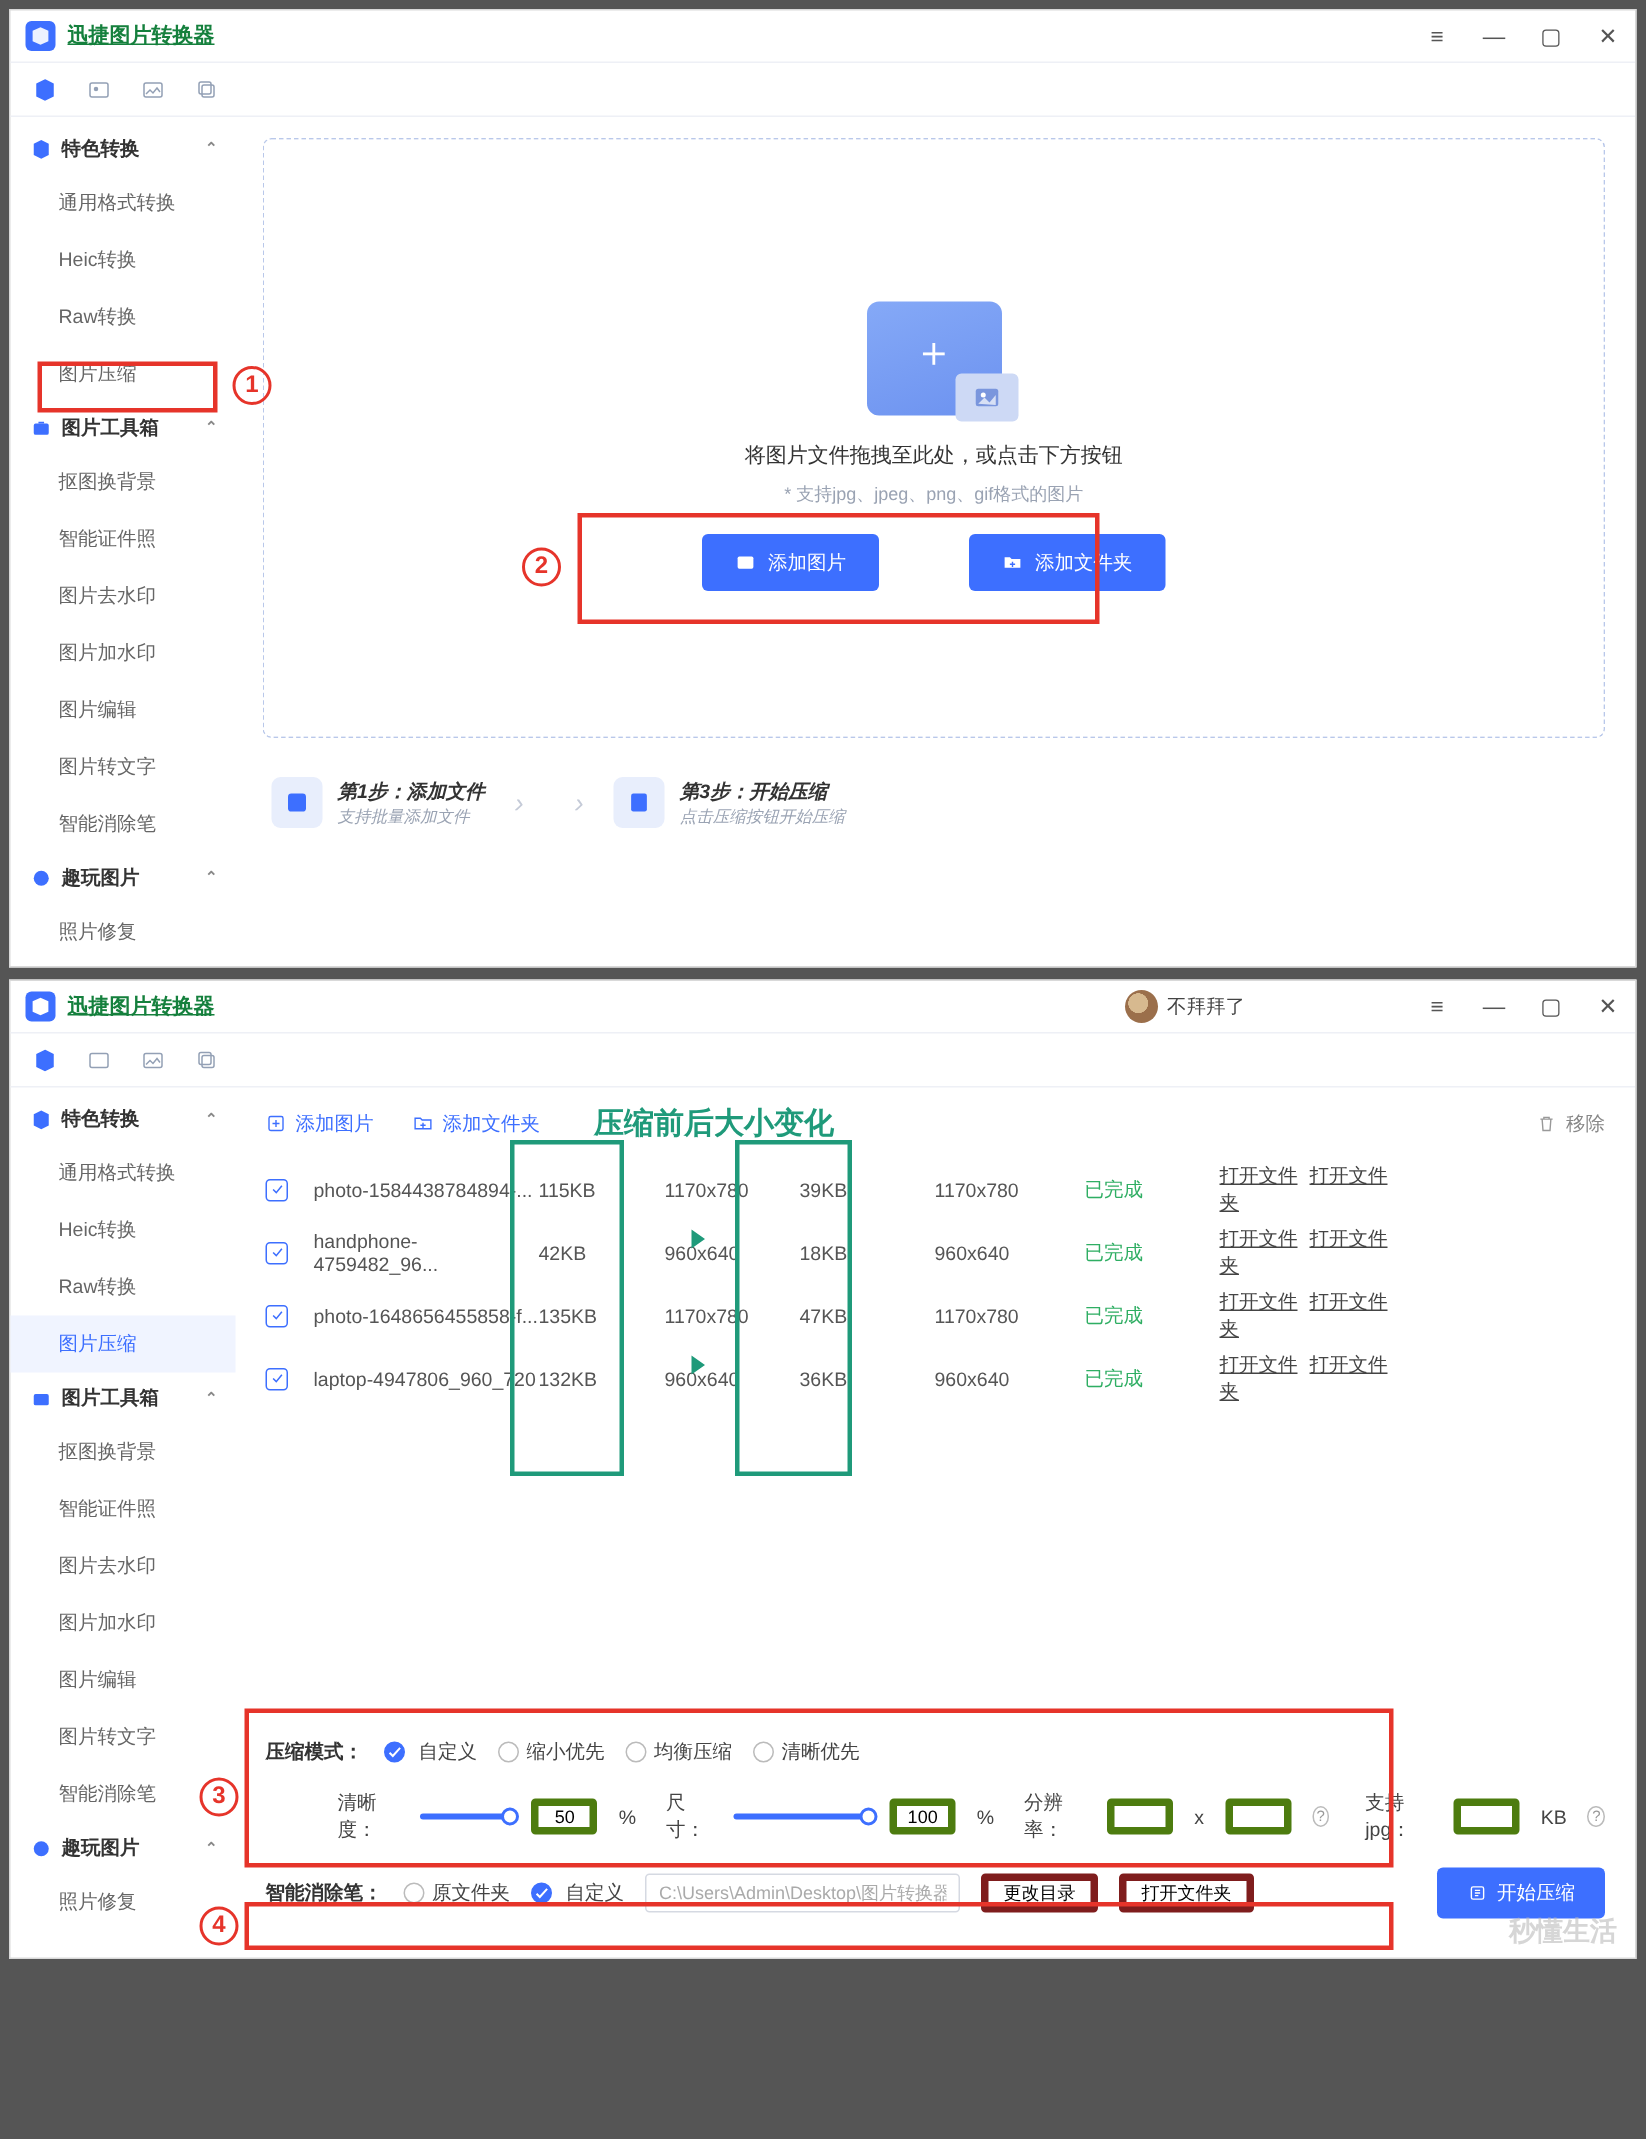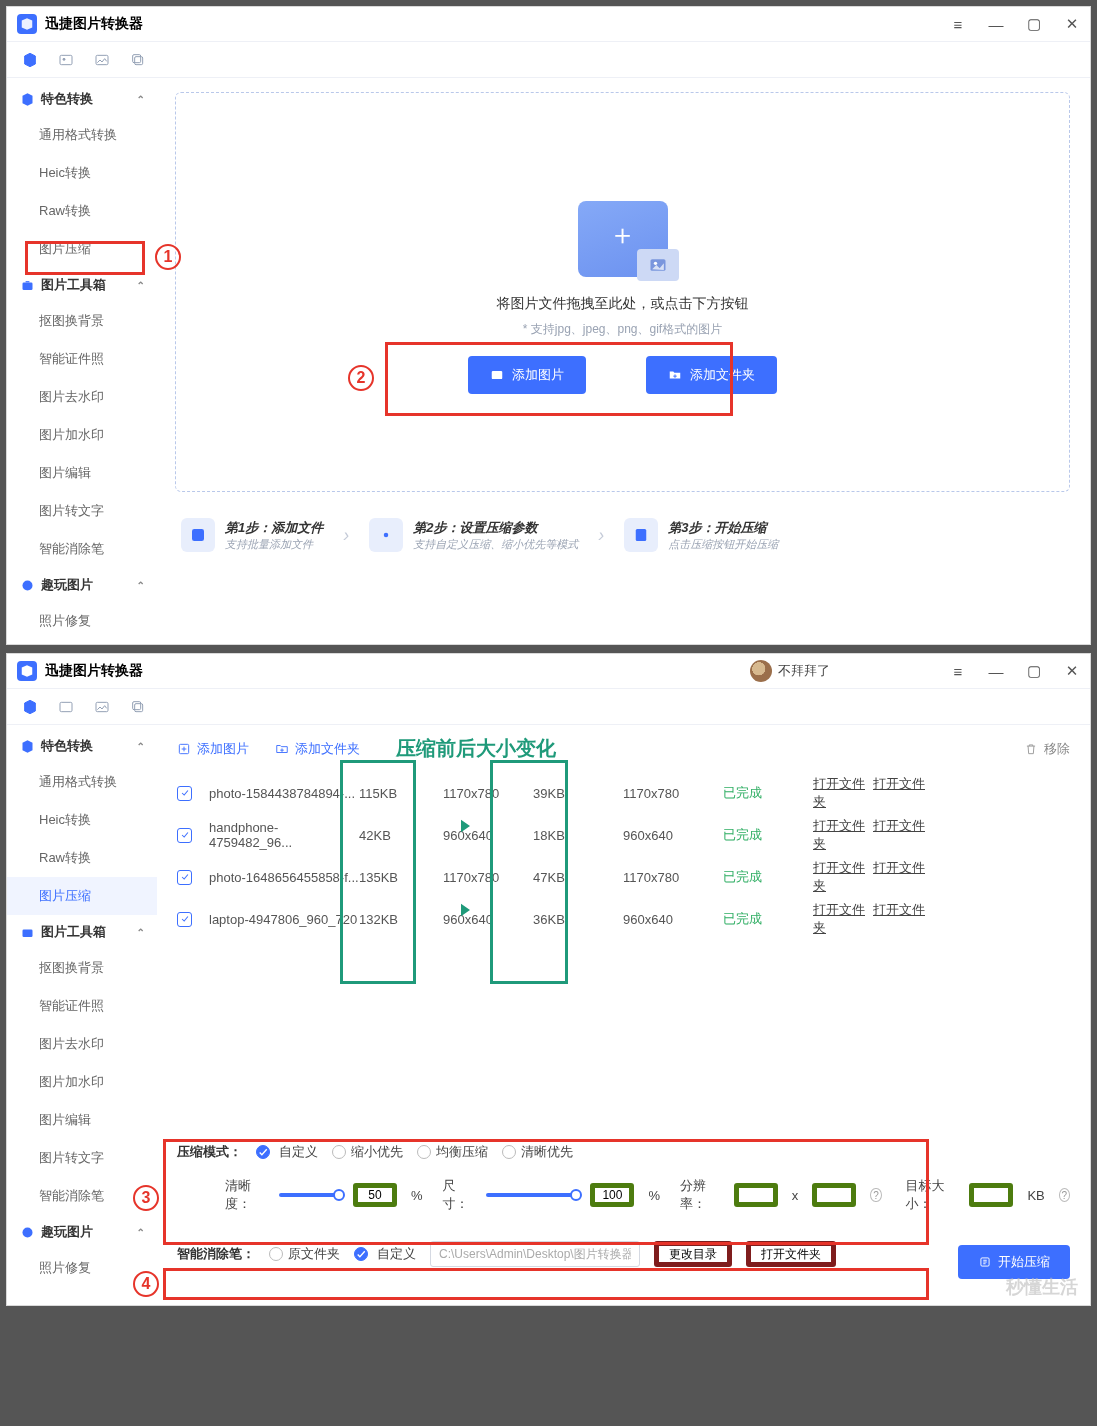--- a/index.html
+++ b/index.html
@@ -1,21 +1,21 @@
 <!DOCTYPE html>
 <html><head>
 <meta charset="utf-8">
 <style>
 * { margin: 0; padding: 0; box-sizing: border-box; }
 body { font-family: "Microsoft YaHei", -apple-system, sans-serif; background: #555; padding: 6px; display: flex; flex-direction: column; gap: 8px; }
 .window { background: #fff; border: 1px solid #d9d9d9; width: 100%; position: relative; }
 .titlebar { height: 35px; display: flex; align-items: center; padding: 0 10px; border-bottom: 1px solid #eef0f6; }
 .titlebar .logo { width: 20px; height: 20px; background: #3d6fff; border-radius: 4px; display: flex; align-items: center; justify-content: center; margin-right: 8px; }
 .titlebar .logo svg { width: 14px; height: 14px; fill: #fff; }
-.titlebar .title { font-size: 14px; color: #000000; font-weight: 600; }
+.titlebar .title { font-size: 14px; color: #15803d; font-weight: 600; text-decoration: underline; }
 .titlebar .spacer { flex: 1; }
 .titlebar .winbtns { display: flex; gap: 22px; align-items: center; }
 .titlebar .winbtns span { width: 16px; height: 16px; display: flex; align-items: center; justify-content: center; color: #555; cursor: pointer; font-size: 15px; }
 .user { display: flex; align-items: center; gap: 6px; margin-right: 120px; font-size: 13px; color: #444; }
 .user .avatar { width: 22px; height: 22px; border-radius: 50%; background: radial-gradient(circle at 40% 40%, #d7b98f 35%, #9b6f4b 36%); }
 .toolbar-row { height: 36px; display: flex; align-items: center; padding-left: 14px; border-bottom: 1px solid #eef0f6; gap: 18px; }
 .toolbar-row .tb-ico { width: 18px; height: 18px; display:flex; align-items:center; justify-content:center; }
 .tb-ico svg { width:16px; height:16px; stroke:#93a0b5; fill:none; stroke-width:1.5;}
 .tb-ico.active svg { stroke:#3d6fff; fill:#3d6fff;}
 .container { display: flex; min-height: 550px; position: relative; }
@@ -71,21 +71,21 @@
 .radio .dot { width:14px;height:14px;border:1.3px solid #bbb;border-radius:50%;display:inline-block;}
 .radio.checked-thick .dot { border-color:#3d6fff; background:#3d6fff;}
 .radio svg.check { width:13px;height:13px;stroke:#fff;fill:none;stroke-width:2.5; position:absolute;}
 .slider { display:inline-flex; align-items:center; }
 .track { width:60px;height:4px;background:#3d6fff;border-radius:2px;position:relative;}
 .track.l2 { width:90px;}
 .knob { width:12px;height:12px;border:2px solid #3d6fff;background:#fff;border-radius:50%;position:absolute;right:-6px;top:-4px;}
 .sinput { width:44px; height:24px; border:5px solid #4d7c0f;border-radius:3px;font-size:12px;text-align:center;}
 .txtinput { height:26px;border:1px solid #d5d9e2;border-radius:3px;font-size:12px;padding:0 8px;color:#aaa;width:210px;}
 .smbtn { height:26px;padding:0 10px;border:5px solid #7f1d1d;background:#fff;border-radius:3px;font-size:12px;cursor:pointer;}
-.primary { background:#3d6fff;color:#fff;border:none;padding:8px 20px;border-radius:4px;font-size:13px;display:inline-flex;align-items:center;gap:6px;cursor:pointer;margin-left:auto;margin-top:16px;}
+.primary { background:#3d6fff;color:#fff;border:none;padding:8px 20px;border-radius:4px;font-size:13px;display:inline-flex;align-items:center;gap:6px;cursor:pointer;margin-left:auto;}
 .primary svg{width:14px;height:14px;stroke:#fff;fill:none;stroke-width:1.6;}
 .wm { position:absolute; right:12px; bottom:6px; color:#bbb; font-size:18px; font-weight:700; opacity:0.6;}
 .qicon { width:14px;height:14px;border:1px solid #bbb;border-radius:50%;display:inline-flex;align-items:center;justify-content:center;font-size:10px;color:#999;}
 </style>
 </head>
 <body>
 
 <div class="window">
   <div class="titlebar">
     <span class="logo">
@@ -205,29 +205,20 @@
       <div class="steps">
         <div class="step">
             <div class="step-icon">
               <svg viewBox="0 0 24 24">
                 <rect x="4" y="4" width="16" height="16" rx="3"></rect>
               </svg>
             </div>
             <div><b>第1步：添加文件</b><div class="sub">支持批量添加文件</div></div>
           </div>
         <span class="step-arrow">›</span>
-        <div class="step">
-            <div class="step-icon">
-              <svg viewBox="0 0 24 24">
-                <circle cx="12" cy="12" r="3"></circle>
-                <path d="M12 2v4M12 18v4M2 12h4M18 12h4M5 5l3 3M16 16l3 3M5 19l3-3M16 8l3-3"></path>
-              </svg>
-            </div>
-            <div><b>第2步：设置压缩参数</b><div class="sub">支持自定义压缩、缩小优先等模式</div></div>
-          </div>
         <span class="step-arrow">›</span>
         <div class="step">
             <div class="step-icon">
               <svg viewBox="0 0 24 24">
                 <rect x="5" y="4" width="14" height="16" rx="2"></rect>
               </svg>
             </div>
             <div><b>第3步：开始压缩</b><div class="sub">点击压缩按钮开始压缩</div></div>
           </div>
       </div>
@@ -447,21 +438,21 @@
                 <span class="knob"></span>
               </span>
             </span>
           <input class="sinput" value="100" style="">
             <span>%</span>
           <span style="margin-left:6px;">分辨率：</span>
           <input class="sinput" style="">
             <span>x</span>
             <input class="sinput" style="">
           <span class="qicon">?</span>
-          <span style="margin-left:10px;">目标大小：</span>
+          <span style="margin-left:10px;">支持jpg：</span>
           <input class="sinput" style="">
             <span>KB</span>
           <span class="qicon">?</span>
         </div>
         <div class="srow">
           <span class="lbl">智能消除笔：</span>
           <span class="radio">
               <span class="dot"></span>
               <span>原文件夹</span>
             </span>

